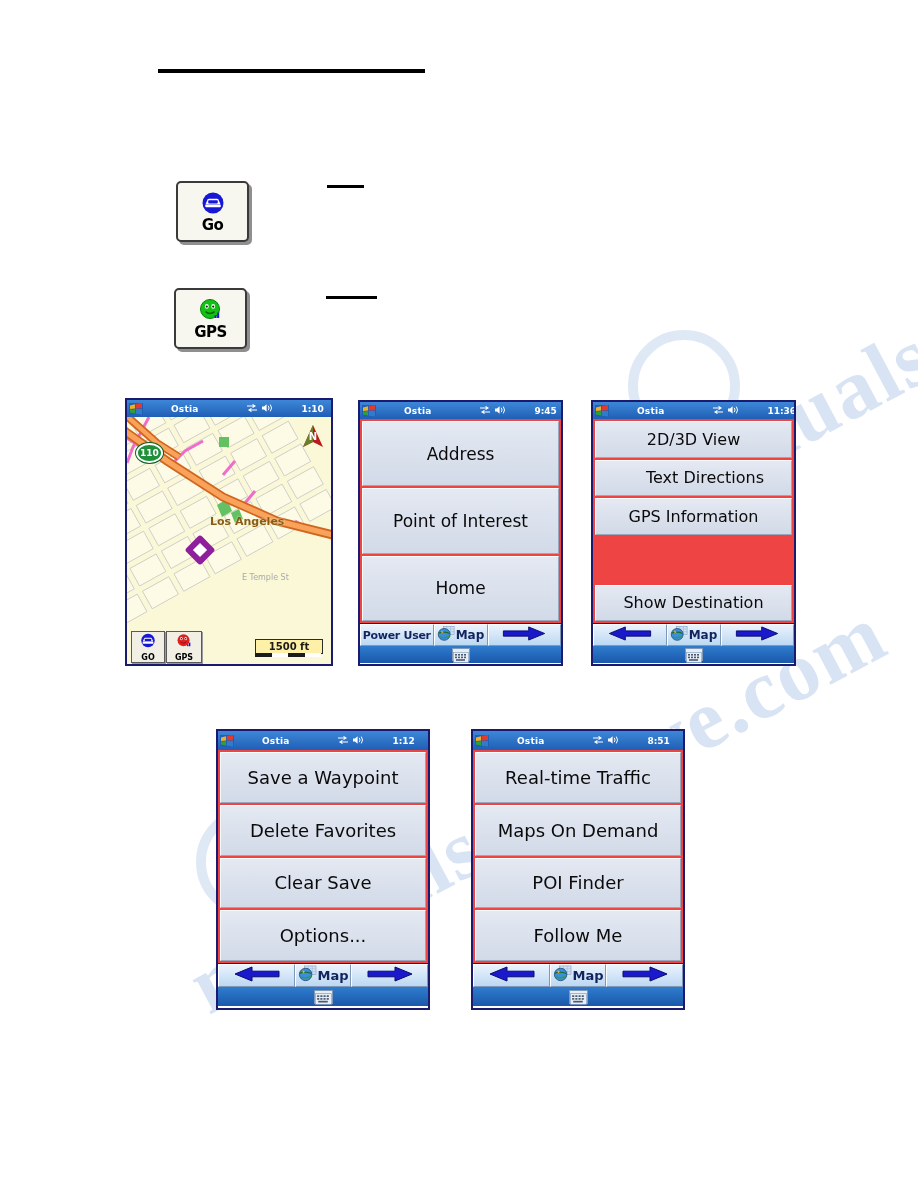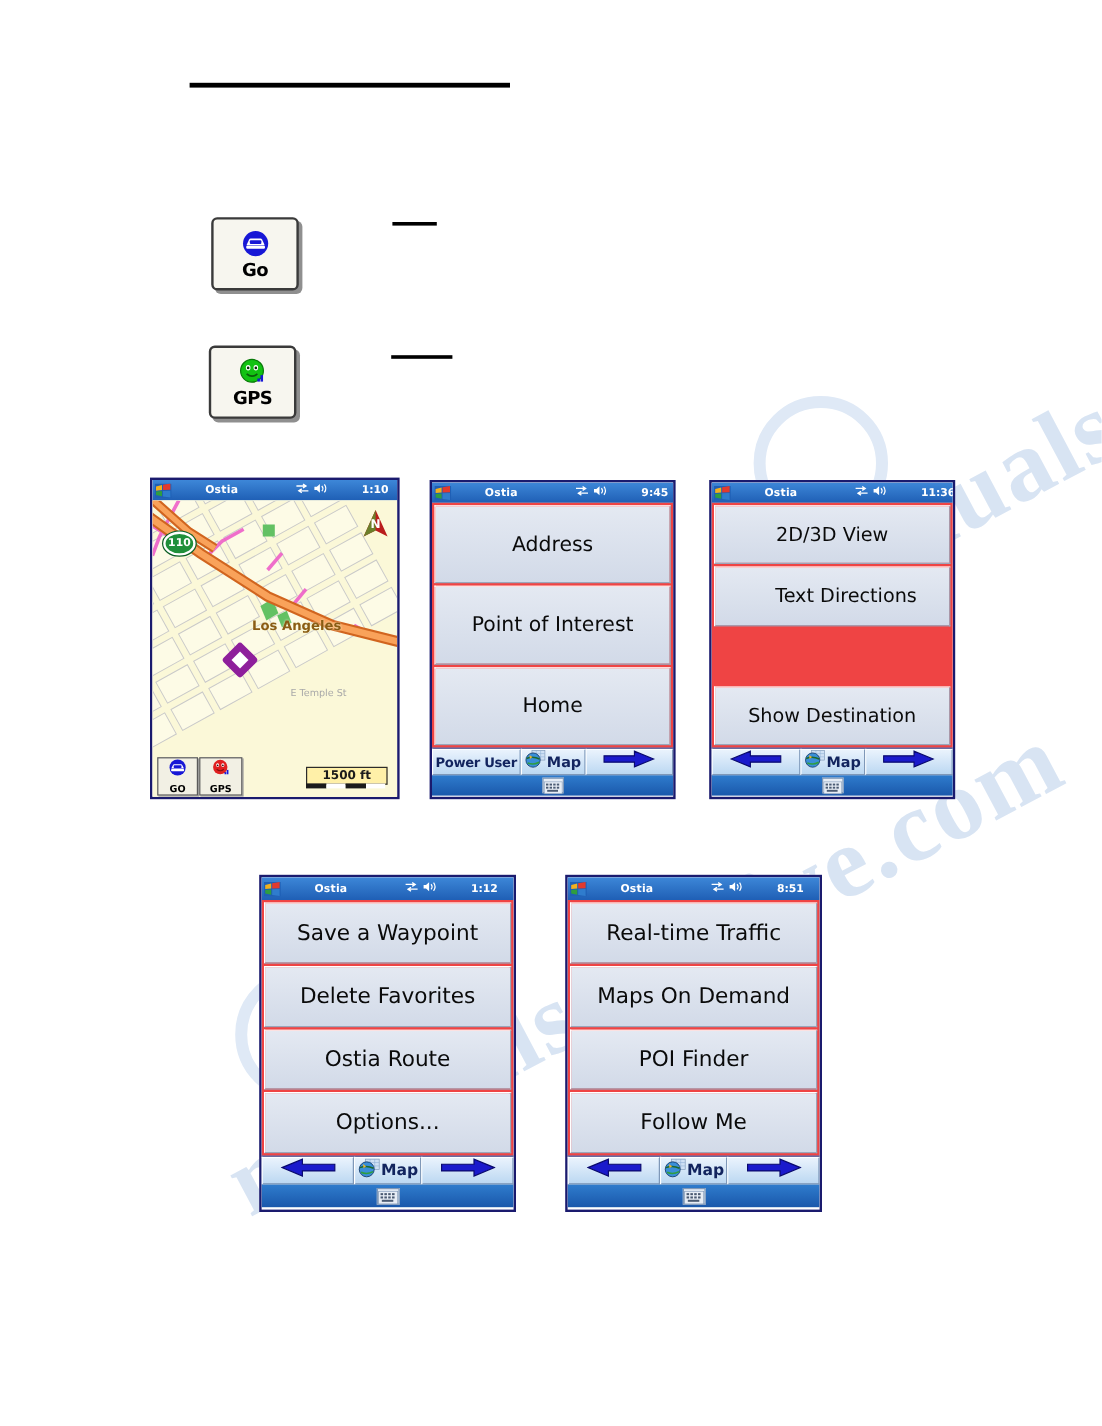--- a/index.html
+++ b/index.html
@@ -564,20 +564,21 @@
         </svg>
       </span>
     </span>
     <span class="tb-time">11:36</span>
     <span class="tb-ok">ok</span>
   </div>
 
   <div class="menu-body" style="height:200px;">
     <div class="menu-btn" style="flex:1; font-size:16px;">2D/3D View</div>
     <div class="menu-btn" style="flex:1; font-size:16px;padding-left:23px;">Text Directions</div>
+    <div class="menu-btn" style="flex:1; font-size:16px;">GPS Information</div>
     <div class="menu-btn" style="flex:1; font-size:16px;margin-top:48px;">Show Destination</div>
   </div>
 
   <div class="cmdbar" style="height:23px;">
     <div class="cmd-cell">
       <span>
         <svg viewBox="0 0 46 16" width="44" height="15">
           <path d="M45 5.2 H18 V1 L1 8 L18 15 V10.8 H45 Z" fill="#1a1acc" stroke="#0a0a6e" stroke-width="1"></path>
         </svg>
       </span>
@@ -653,21 +654,21 @@
         </svg>
       </span>
     </span>
     <span class="tb-time">1:12</span>
     <span class="tb-ok">ok</span>
   </div>
 
   <div class="menu-body" style="height:209px;">
     <div class="menu-btn" style="flex:1; font-size:18px;">Save a Waypoint</div>
     <div class="menu-btn" style="flex:1; font-size:18px;">Delete Favorites</div>
-    <div class="menu-btn" style="flex:1; font-size:18px;">Ostia Route</div>
+    <div class="menu-btn" style="flex:1; font-size:18px;">Clear Save</div>
     <div class="menu-btn" style="flex:1; font-size:18px;">Options...</div>
   </div>
 
   <div class="cmdbar" style="height:24px;">
     <div class="cmd-cell">
       <span>
         <svg viewBox="0 0 46 16" width="46" height="16">
           <path d="M45 5.2 H18 V1 L1 8 L18 15 V10.8 H45 Z" fill="#1a1acc" stroke="#0a0a6e" stroke-width="1"></path>
         </svg>
       </span>

